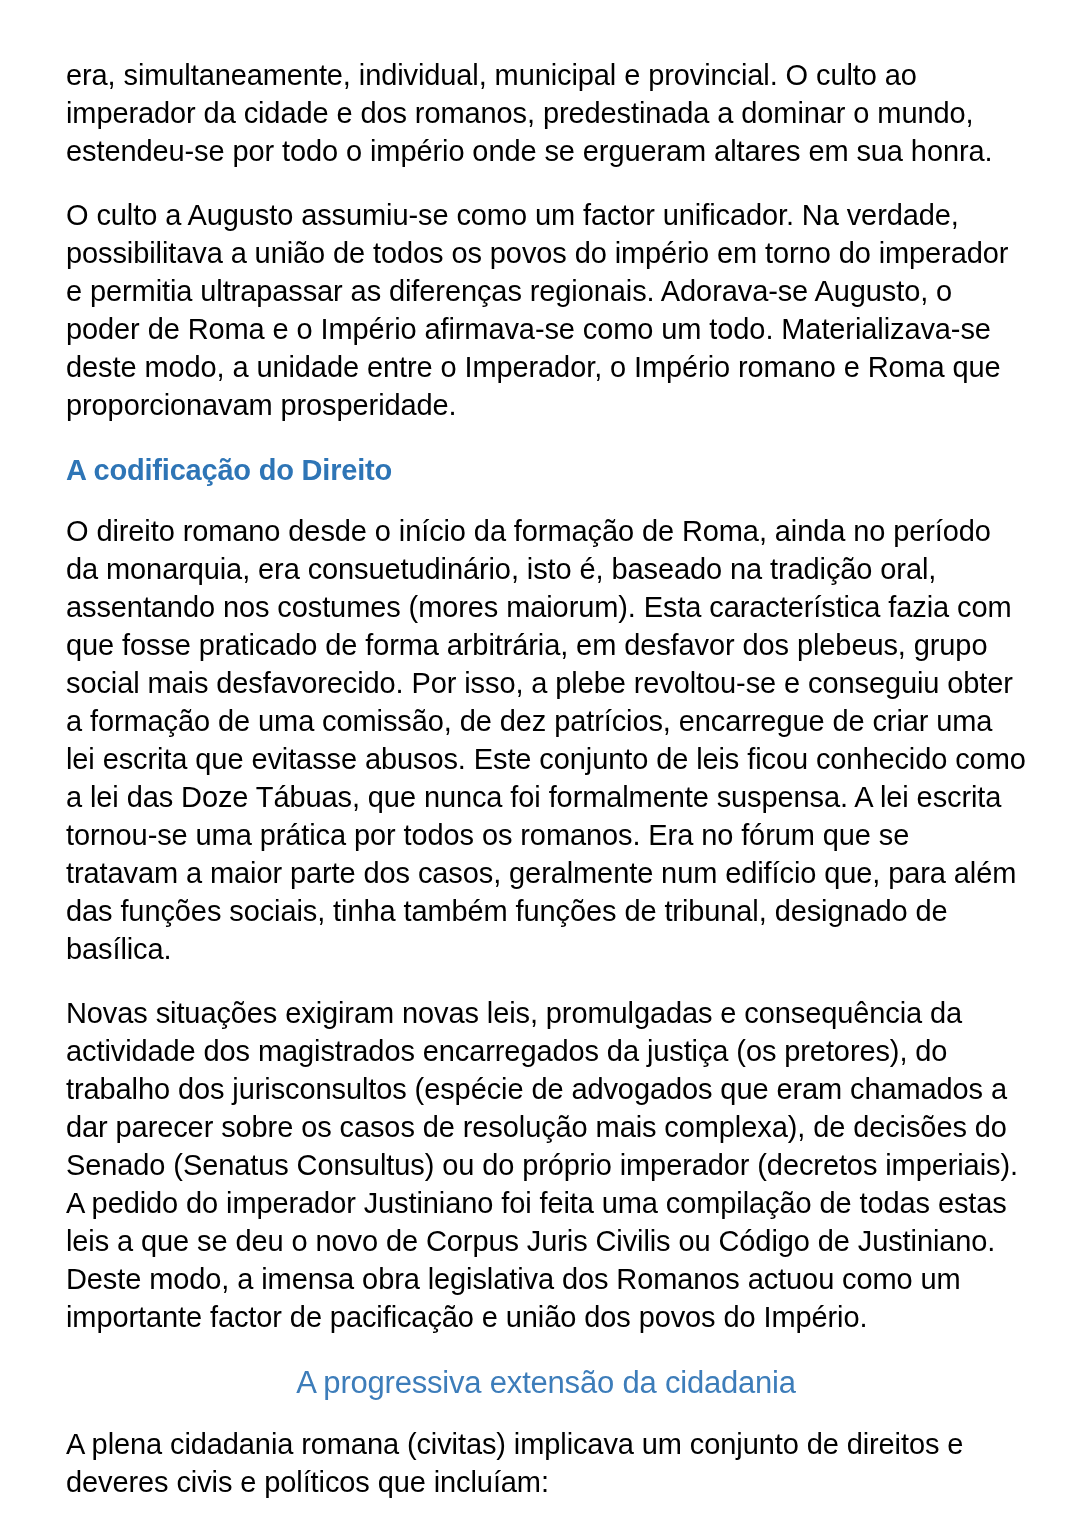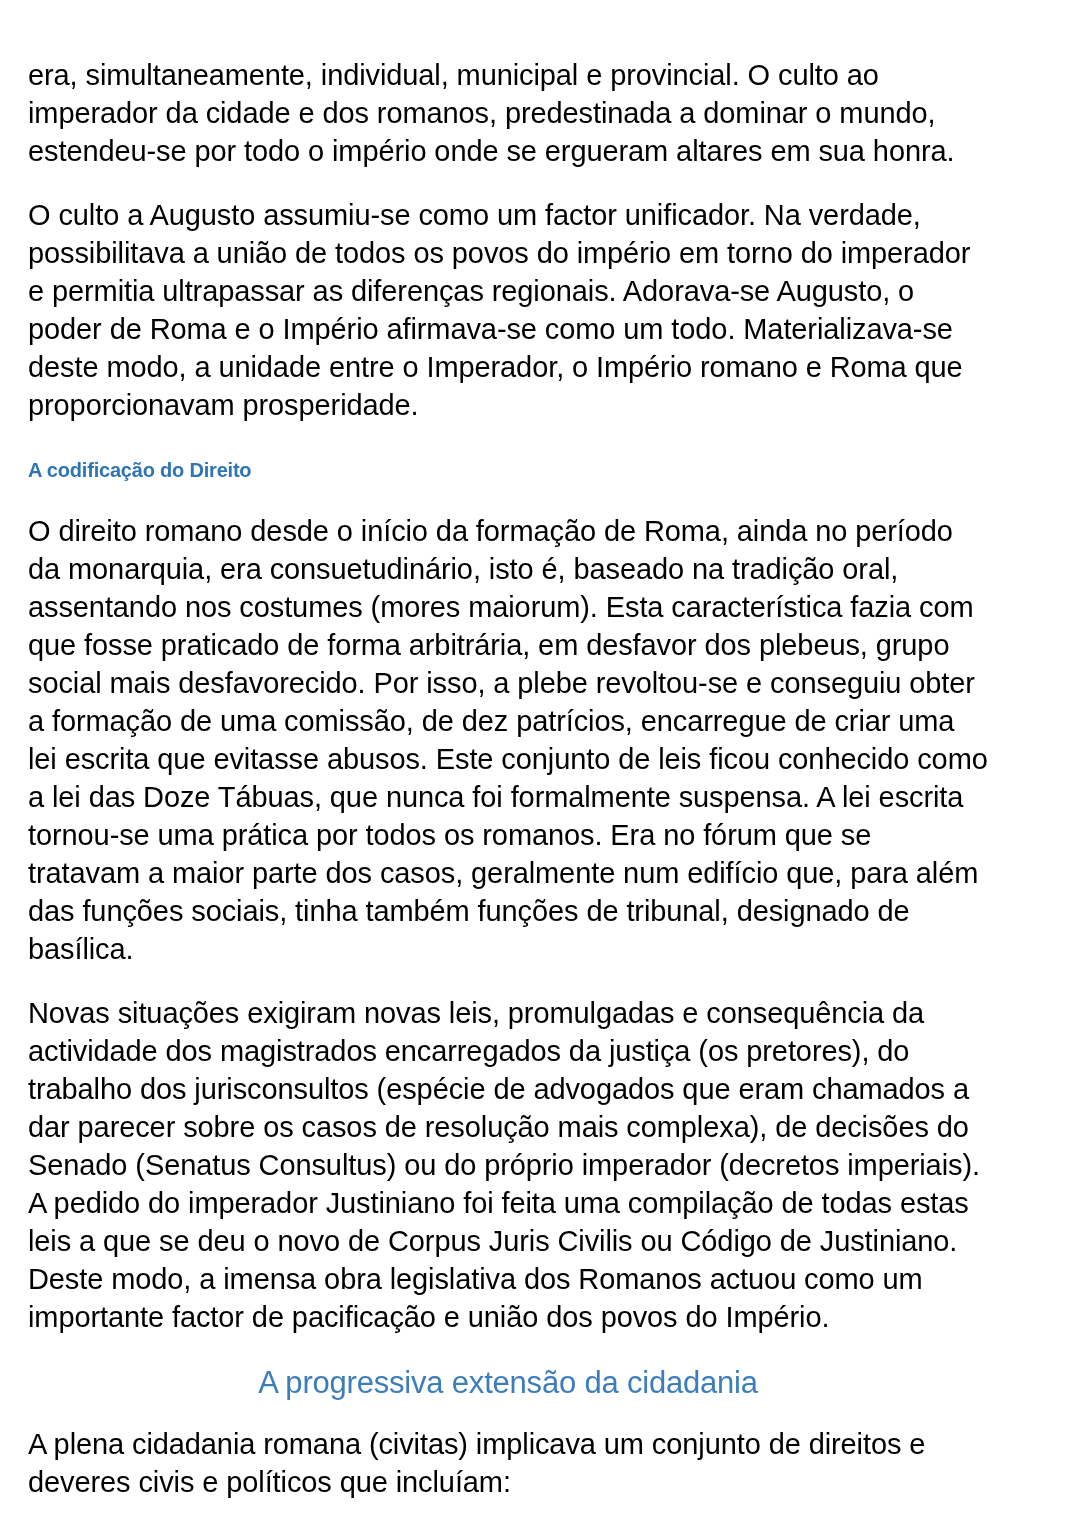--- a/index.html
+++ b/index.html
@@ -13,21 +13,21 @@
     font-family: "Liberation Sans", sans-serif;
     -webkit-font-smoothing: antialiased;
   }
 
   .page {
     position: relative;
     width: 1080px;
     height: 1527px;
     background: #ffffff;
     box-sizing: border-box;
-    padding: 56px 60px 0 28px;
+    padding: 56px 60px 0 66px;
     overflow: hidden;
   }
 
   .doc-body {
     width: 960px;
   }
 
   p.para {
     margin: 0 0 26px 0;
     font-size: 29px;
@@ -35,21 +35,21 @@
     color: #000000;
     font-weight: normal;
     letter-spacing: -0.1px;
     word-spacing: 0px;
     text-align: left;
     hyphens: none;
   }
 
   h2.heading-bold {
     margin: 8px 0 22px 0;
-    font-size: 20px;
+    font-size: 29px;
     line-height: 40px;
     font-weight: bold;
     color: #2e75b6;
     letter-spacing: -0.2px;
   }
 
   h2.heading-light {
     margin: 12px 0 22px 0;
     font-size: 31px;
     line-height: 41px;

